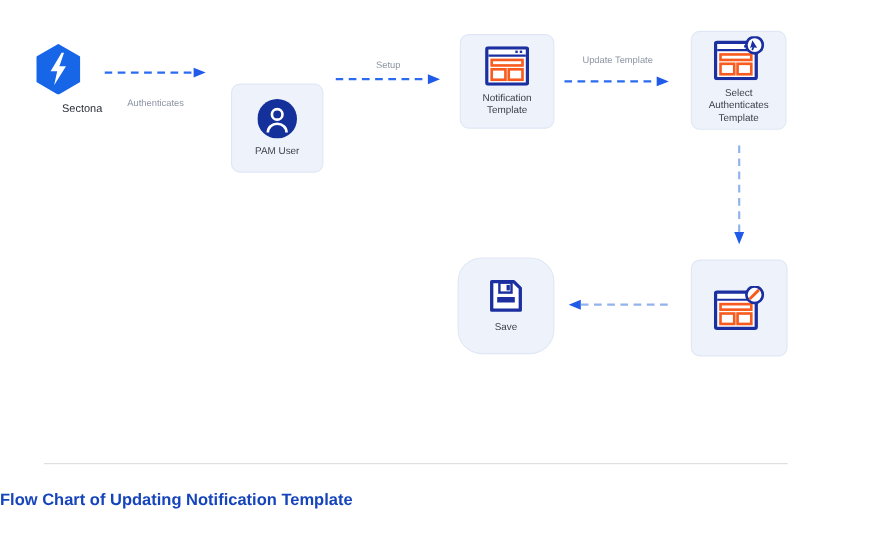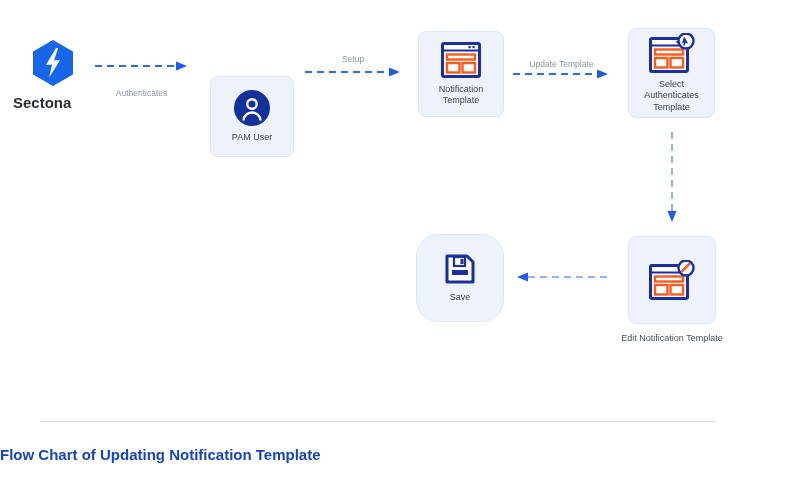--- a/index.html
+++ b/index.html
@@ -28,24 +28,23 @@
   }
   .node-label {
     margin-top: 6px;
     font-size: 9px;
     line-height: 1.25;
     color: #3a3f49;
     padding: 0 6px;
   }
   .logo-label {
     position: absolute;
-    font-size: 15px;
+    font-size: 10px;
     color: #2b2f38;
-    text-align: left;
-    font-weight: bold;
+    text-align: right;
   }
   .edge-label {
     position: absolute;
     font-size: 8.5px;
     color: #8c94a3;
     text-align: center;
     line-height: 1.4;
   }
   .edge-label.left-align { text-align: left; }
   .outside-label {
@@ -108,21 +107,21 @@
       <line x1="3" y1="8.5" x2="37" y2="8.5" stroke="#1b2fa0" stroke-width="2"></line>
       <rect x="27.5" y="4" width="2.2" height="2.2" fill="#1b2fa0"></rect>
       <rect x="31.5" y="4" width="2.2" height="2.2" fill="#1b2fa0"></rect>
       <rect x="6" y="12.5" width="28" height="5" fill="#ffffff" stroke="#f75b1f" stroke-width="2.4"></rect>
       <rect x="6" y="21" width="12.5" height="9.5" fill="#ffffff" stroke="#f75b1f" stroke-width="2.4"></rect>
       <rect x="21.5" y="21" width="12.5" height="9.5" fill="#ffffff" stroke="#f75b1f" stroke-width="2.4"></rect>
     </svg>
     <div class="node-label">Notification Template</div>
   </div>
 
-  <div class="edge-label" style="left:513px; top:59px; width:97px;text-align:center;">Update Template</div>
+  <div class="edge-label" style="left:513px; top:49px; width:97px;text-align:center;">Update Template</div>
   <svg class="abs" style="left:513px; top:68px;" width="97" height="12" viewBox="0 0 97 12">
     <line x1="0" y1="6" x2="84" y2="6" stroke="#2a6bef" stroke-width="2" stroke-dasharray="7 5"></line>
     <polygon points="84,1.5 95,6 84,10.5" fill="#1f5be8"></polygon>
   </svg>
 
   <div class="node" style="left:628px; top:28px; width:87px; height:90px;">
     <svg width="46" height="40" viewBox="0 0 46 40">
       <g transform="translate(0,4)">
         <rect x="1.5" y="1.5" width="37" height="33" rx="1.5" fill="#ffffff" stroke="#1b2fa0" stroke-width="3"></rect>
         <line x1="3" y1="8.5" x2="37" y2="8.5" stroke="#1b2fa0" stroke-width="2"></line>
@@ -149,21 +148,20 @@
         <rect x="1.5" y="1.5" width="37" height="33" rx="1.5" fill="#ffffff" stroke="#1b2fa0" stroke-width="3"></rect>
         <line x1="3" y1="8.5" x2="37" y2="8.5" stroke="#1b2fa0" stroke-width="2"></line>
         <rect x="6" y="12.5" width="28" height="5" fill="#ffffff" stroke="#f75b1f" stroke-width="2.4"></rect>
         <rect x="6" y="21" width="12.5" height="9.5" fill="#ffffff" stroke="#f75b1f" stroke-width="2.4"></rect>
         <rect x="21.5" y="21" width="12.5" height="9.5" fill="#ffffff" stroke="#f75b1f" stroke-width="2.4"></rect>
       </g>
       <circle cx="37" cy="8" r="7.5" fill="#ffffff" stroke="#1b2fa0" stroke-width="2.4"></circle>
       <line x1="33.2" y1="11.2" x2="40.2" y2="4.2" stroke="#f75b1f" stroke-width="2.6" stroke-linecap="round"></line>
     </svg>
   </div>
-  <div class="outside-label" style="left:572px; top:333px; width:200px;">Edit Notification Template</div>
 
   <svg class="abs" style="left:517px; top:271px;" width="92" height="12" viewBox="0 0 92 12">
     <polygon points="11,1.5 0,6 11,10.5" fill="#1f5be8"></polygon>
     <line x1="11" y1="6" x2="92" y2="6" stroke="#93b3ec" stroke-width="2" stroke-dasharray="7 5"></line>
   </svg>
 
   <div class="node" style="left:416px; top:234px; width:88px; height:88px;border-radius:22px;">
     <svg width="34" height="34" viewBox="0 0 34 34">
       <path d="M4 4 h20 l6 6 v20 h-26 z" fill="#ffffff" stroke="#1b2fa0" stroke-width="3" stroke-linejoin="round"></path>
       <rect x="11" y="5" width="11" height="9" fill="#ffffff" stroke="#1b2fa0" stroke-width="2.2"></rect>

